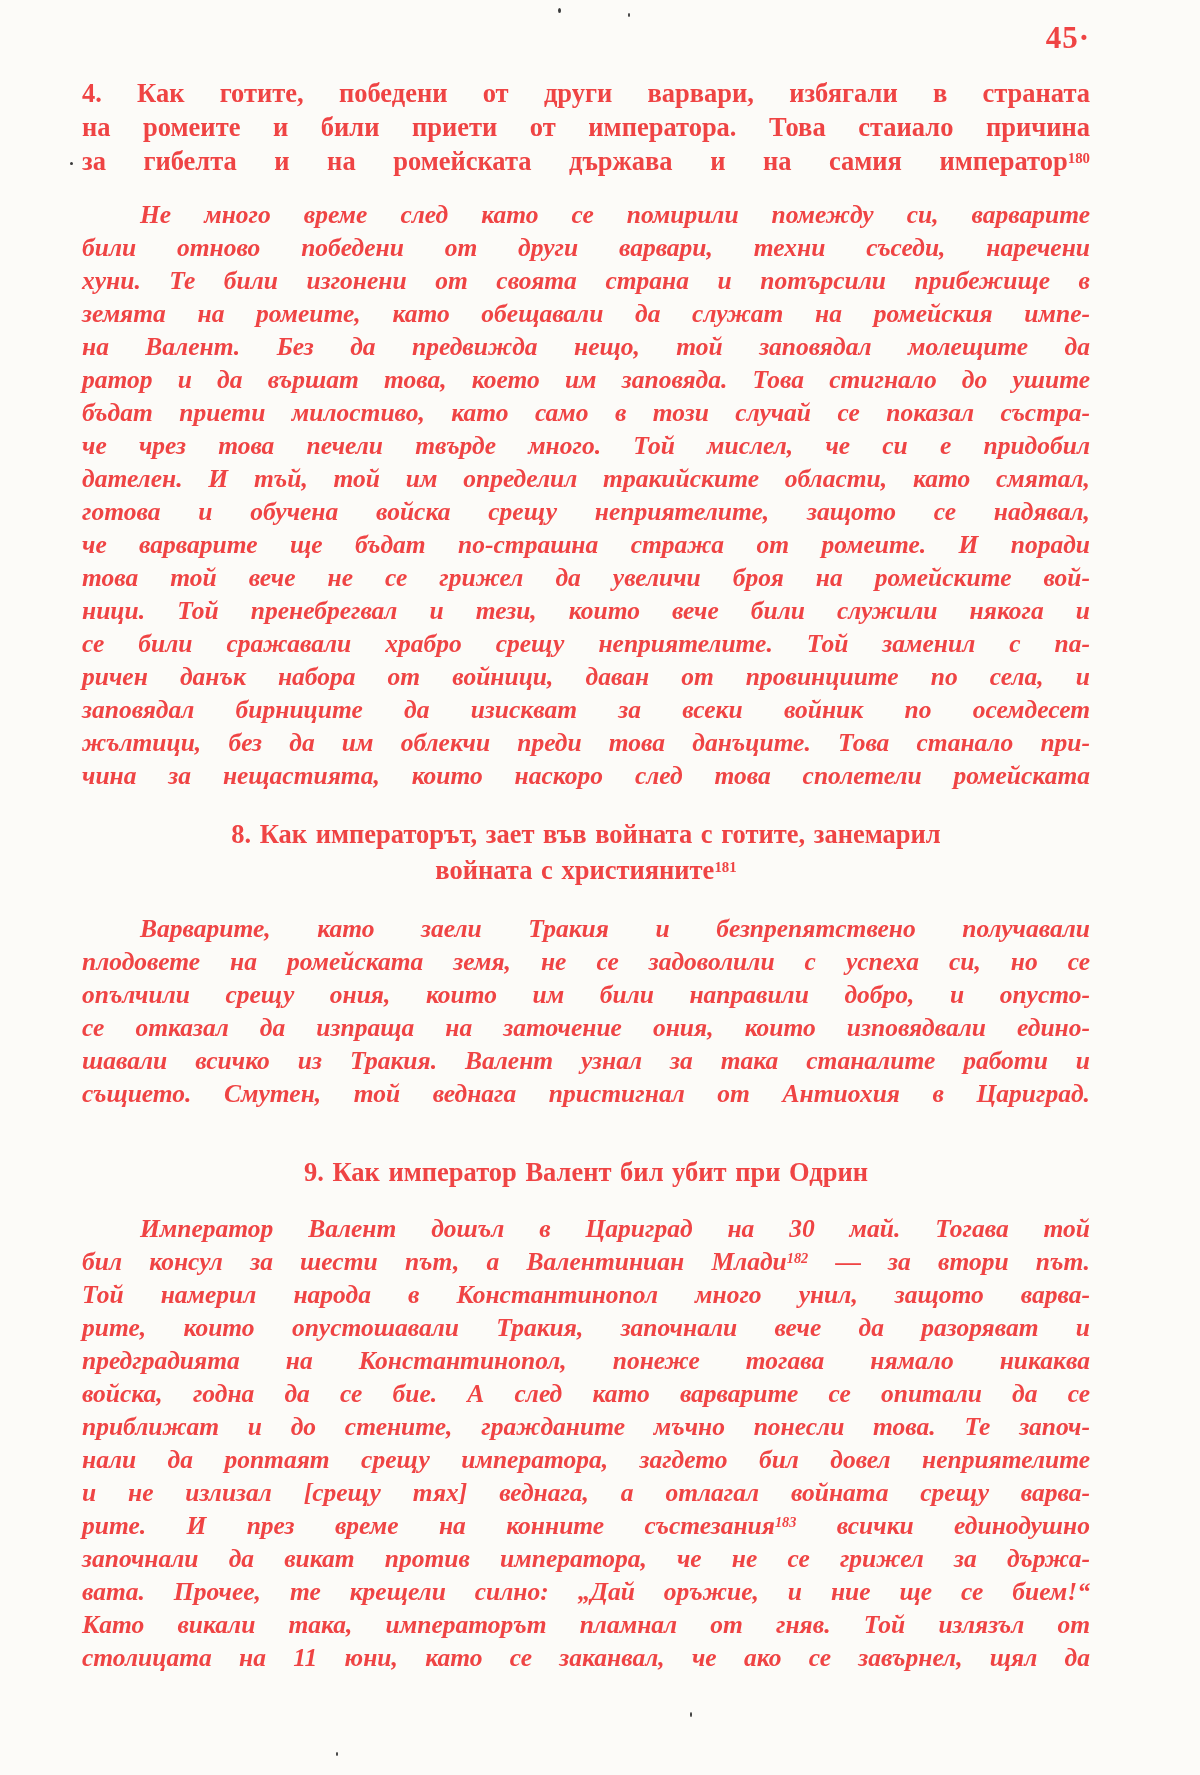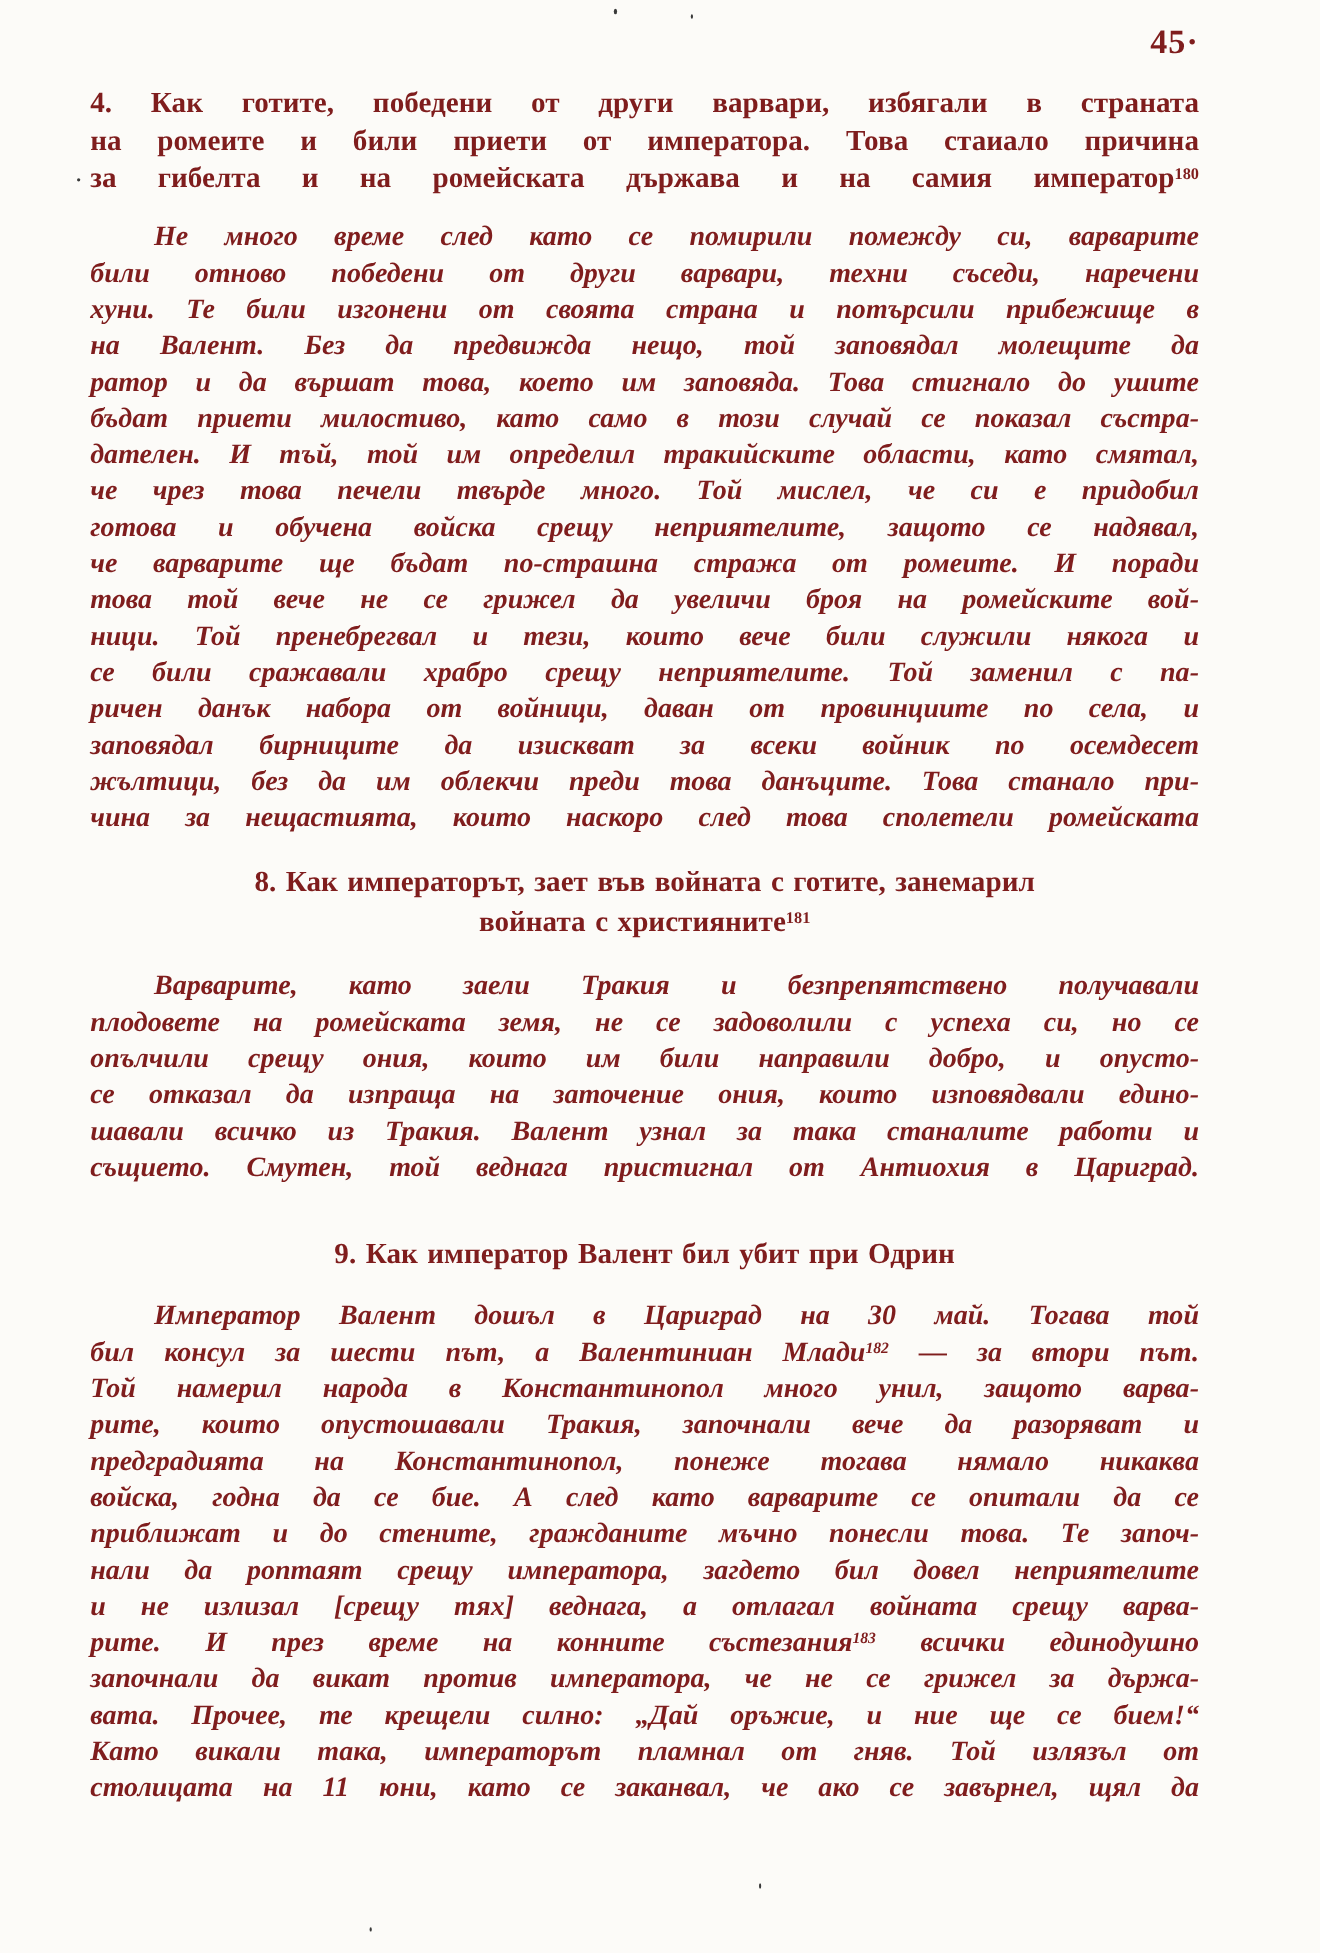--- a/index.html
+++ b/index.html
@@ -8,21 +8,21 @@
     width: 1200px;
     height: 1775px;
     overflow: hidden;
     background: #fcfbf8;
   }
   .paper {
     position: relative;
     width: 1200px;
     height: 1775px;
     background: #fcfbf8;
-    color: #7f1d1d;
+    color: #ef4444;
     font-family: "Liberation Serif", "DejaVu Serif", serif;
     font-weight: 700;
   }
   .content {
     position: absolute;
     left: 82px;
     top: 0;
     width: 1008px;
   }
   .page-number {
@@ -79,25 +79,26 @@
     <section>
       <h2 class="h" id="s7h">
           <div class="tline just">4. Как готите, победени от други варвари, избягали в страната</div>
           <div class="tline just">на ромеите и били приети от императора. Това стаиало причина</div>
           <div class="tline just">за гибелта и на ромейската държава и на самия император<sup>180</sup></div>
         </h2>
       <div class="para" id="s7p">
           <div class="tline just indent">Не много време след като се помирили помежду си, варварите</div>
           <div class="tline just">били отново победени от други варвари, техни съседи, наречени</div>
           <div class="tline just">хуни. Те били изгонени от своята страна и потърсили прибежище в</div>
+          <div class="tline just">земята на ромеите, като обещавали да служат на ромейския импе-</div>
           <div class="tline just">на Валент. Без да предвижда нещо, той заповядал молещите да</div>
           <div class="tline just">ратор и да вършат това, което им заповяда. Това стигнало до ушите</div>
           <div class="tline just">бъдат приети милостиво, като само в този случай се показал състра-</div>
+          <div class="tline just">че чрез това печели твърде много. Той мислел, че си е придобил</div>
           <div class="tline just">дателен. И тъй, той им определил тракийските области, като смятал,</div>
-          <div class="tline just">че чрез това печели твърде много. Той мислел, че си е придобил</div>
           <div class="tline just">готова и обучена войска срещу неприятелите, защото се надявал,</div>
           <div class="tline just">че варварите ще бъдат по-страшна стража от ромеите. И поради</div>
           <div class="tline just">това той вече не се грижел да увеличи броя на ромейските вой-</div>
           <div class="tline just">ници. Той пренебрегвал и тези, които вече били служили някога и</div>
           <div class="tline just">се били сражавали храбро срещу неприятелите. Той заменил с па-</div>
           <div class="tline just">ричен данък набора от войници, даван от провинциите по села, и</div>
           <div class="tline just">заповядал бирниците да изискват за всеки войник по осемдесет</div>
           <div class="tline just">жълтици, без да им облекчи преди това данъците. Това станало при-</div>
           <div class="tline just">чина за нещастията, които наскоро след това сполетели ромейската</div>
         </div>

